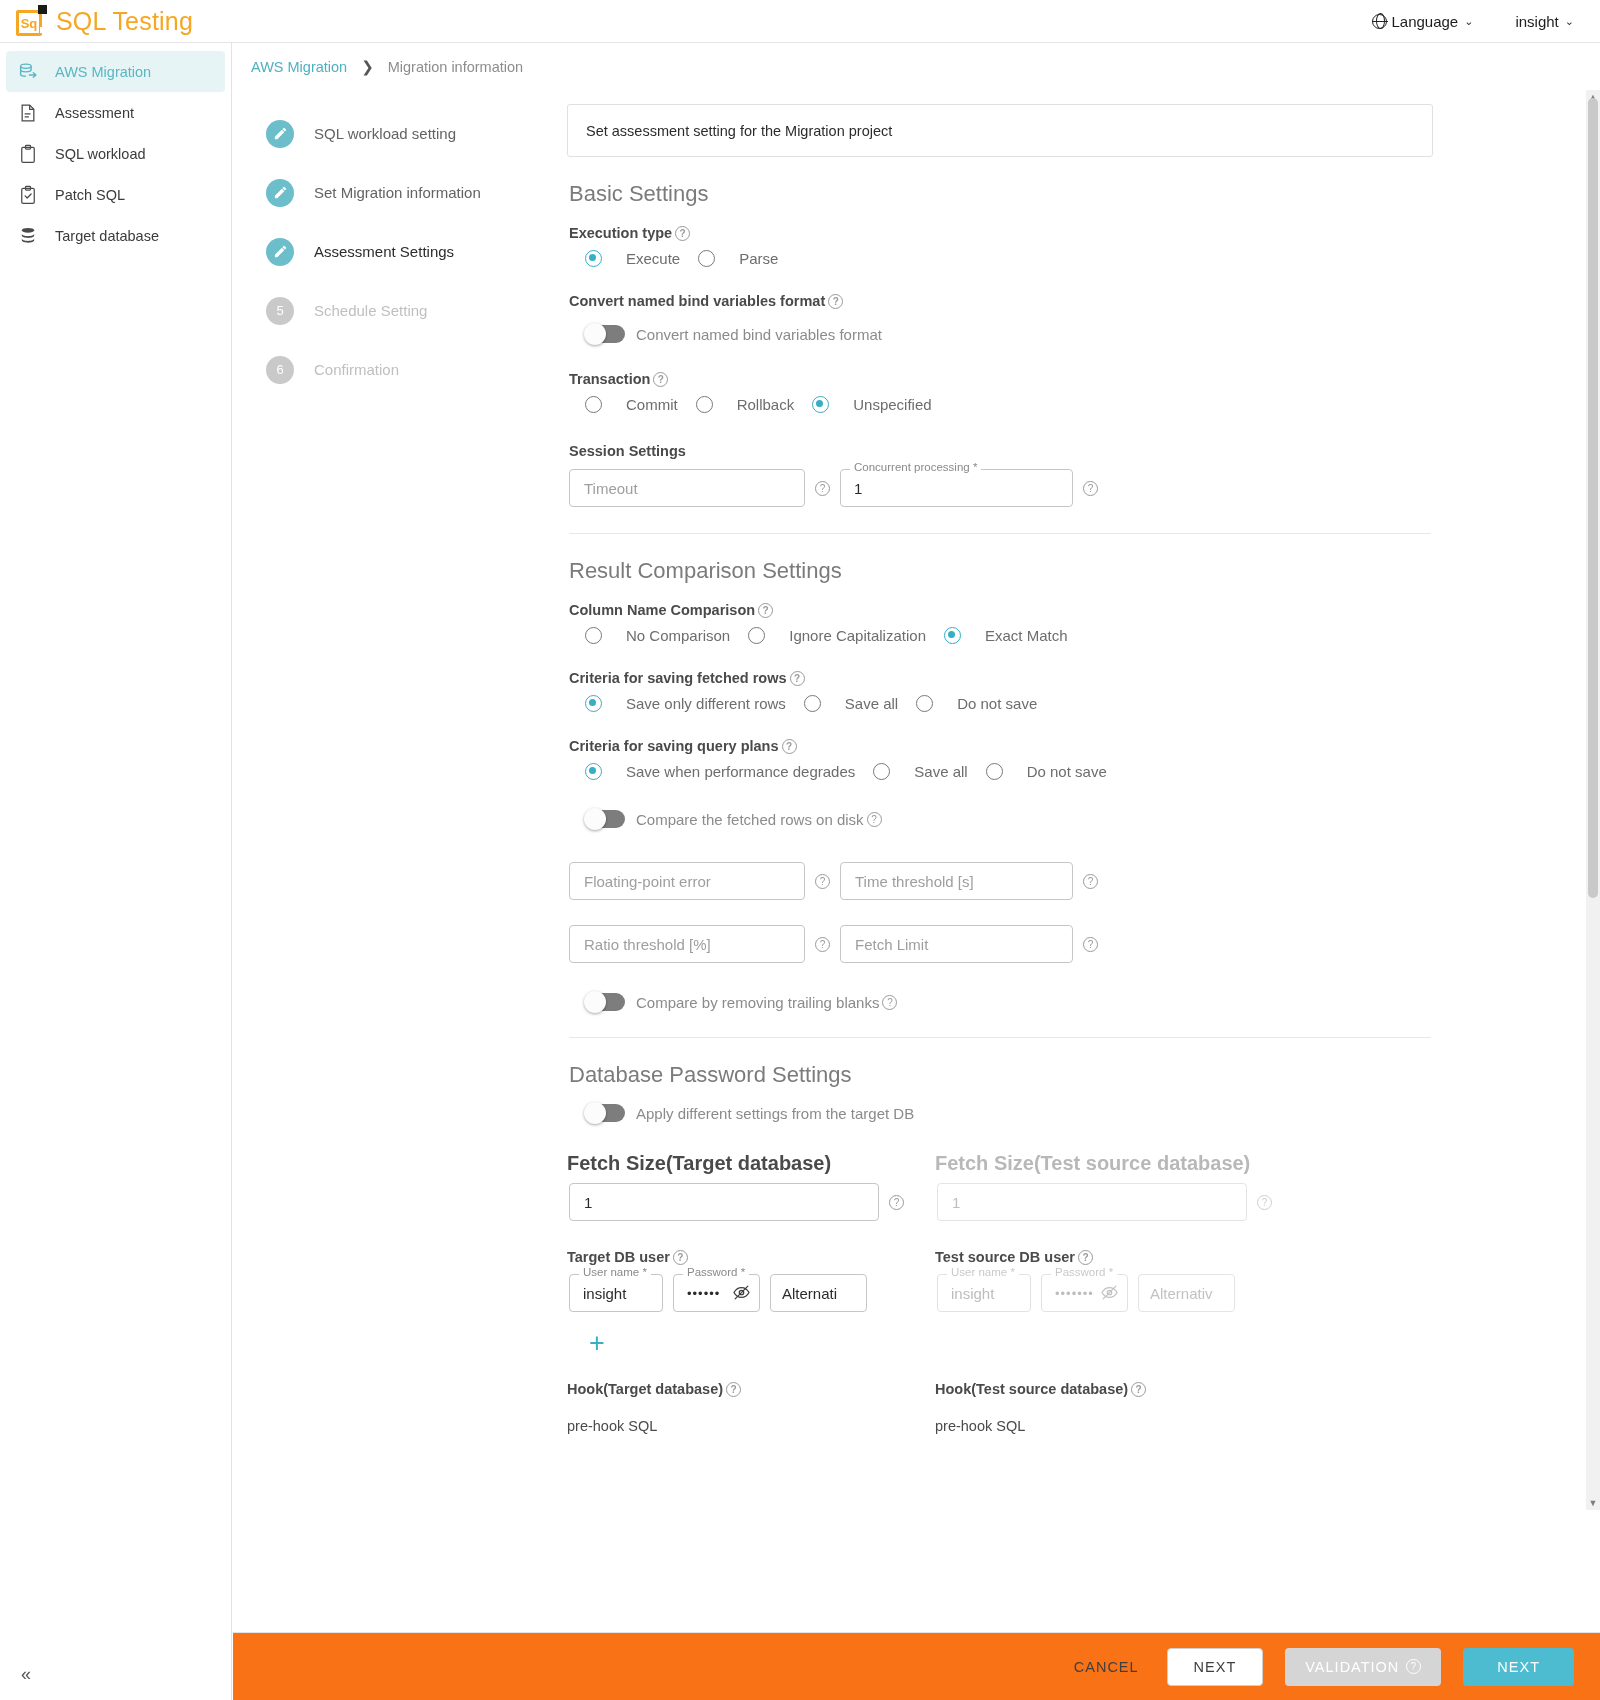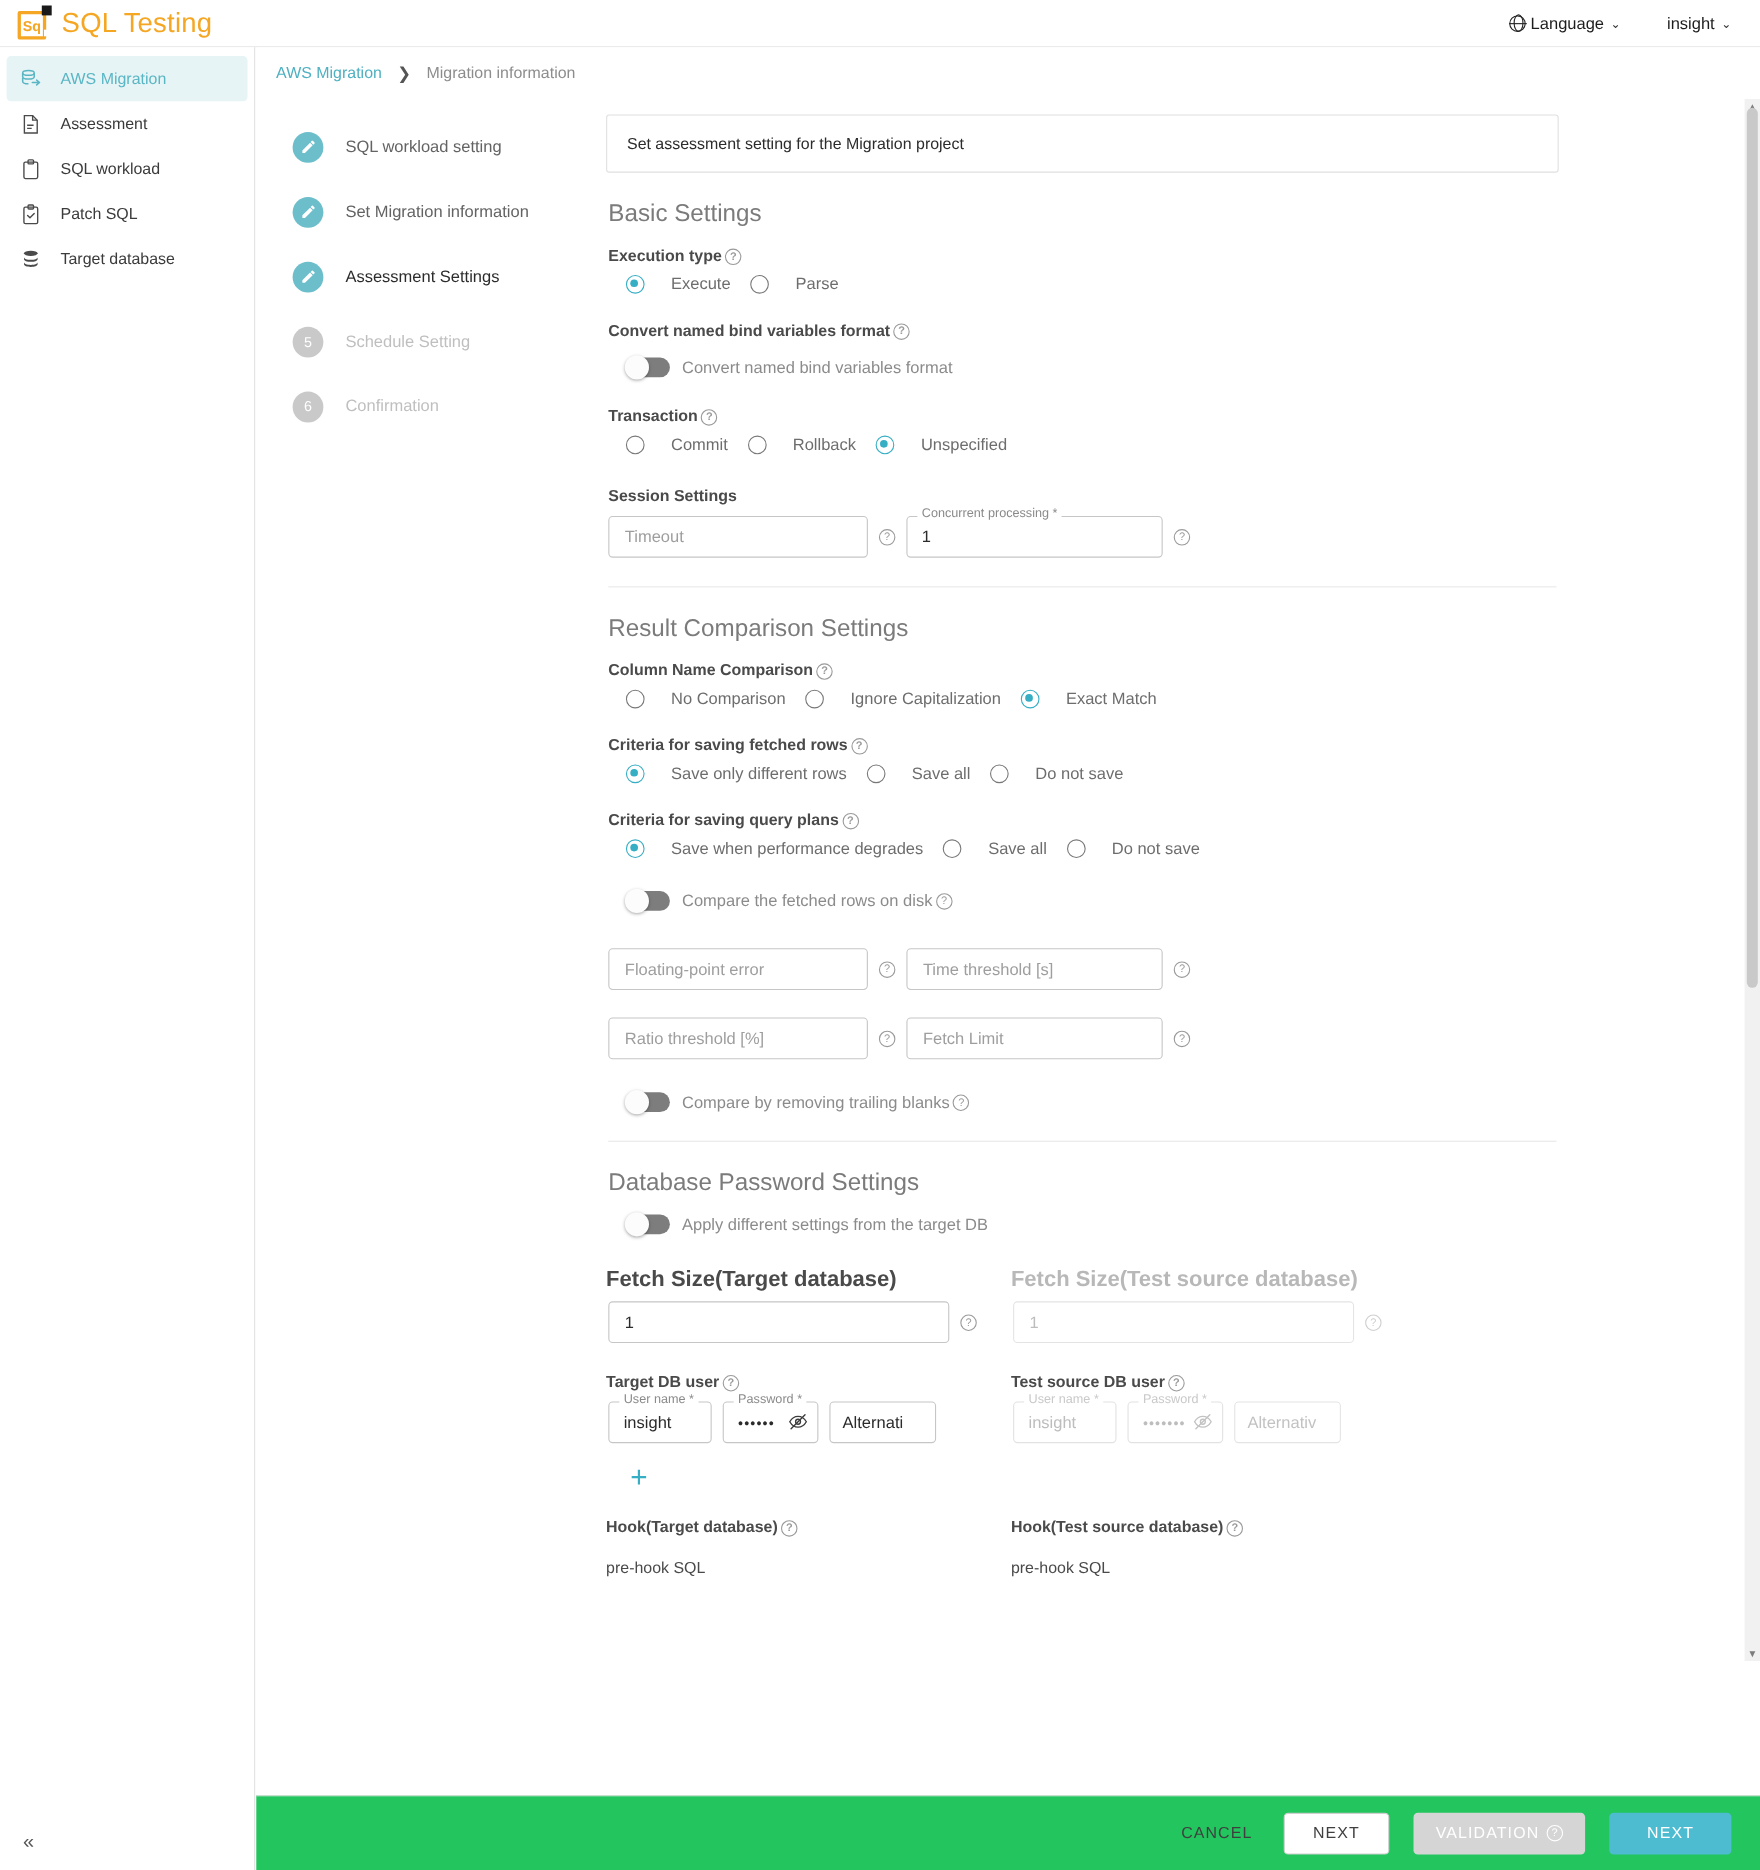--- a/index.html
+++ b/index.html
@@ -97,21 +97,21 @@
     display: flex; align-items: center; justify-content: center;
     color: #fff; font-size: 13px; flex: 0 0 auto;
   }
   .step-circle.pending { background: #c9c9c9; }
   .step-label { margin-left: 20px; font-size: 15px; color: #636363; }
   .step-label.current { color: #2c2c2c; }
   .step-label.pending { color: #bfbfbf; }
   .pencil { width: 15px; height: 15px; display: block; }
 
   
-  .formcol { position: absolute; left: 318px; top: 0; width: 1000px; }
+  .formcol { position: absolute; left: 334px; top: 0; width: 1000px; }
   .banner {
     margin-top: 14px; width: 866px; height: 53px; border: 1px solid #e0e0e0;
     border-radius: 3px; display: flex; align-items: center; padding-left: 18px;
     font-size: 14.5px; color: #2c2c2c; background: #fff;
   }
   .section-title {
     font-size: 22px; color: #7b7b7b; font-weight: normal; margin: 24px 0 16px 2px;
   }
   .hr { width: 862px; height: 1px; background: #e8e8e8; margin: 26px 0 0 2px; }
   .field-label {
@@ -202,21 +202,21 @@
     background: #c9c9c9; border-radius: 5px;
   }
   .scroll-arrow {
     position: absolute; left: 0; width: 14px; height: 14px; color: #7d7d7d;
     font-size: 9px; display: flex; align-items: center; justify-content: center;
   }
 
   
   .footer {
     position: absolute; left: 233px; bottom: 0; width: 1367px; height: 68px;
-    border-top: 1px solid #e3e3e3; background: #22c55e;
+    border-top: 1px solid #e3e3e3; background: #f97316;
     display: flex; align-items: center; justify-content: flex-end; padding-right: 26px; gap: 22px; padding-left: 40px;
   }
   .btn-text {
     font-size: 14.5px; color: #3f3f3f; letter-spacing: 1px; cursor: pointer;
     background: none; border: none; font-family: inherit;
   }
   .btn-outline {
     font-size: 14.5px; color: #3f3f3f; letter-spacing: 1px; cursor: pointer;
     border: 1px solid #cfcfcf; border-radius: 4px; background: #fff;
     height: 38px; padding: 0 26px; font-family: inherit;

